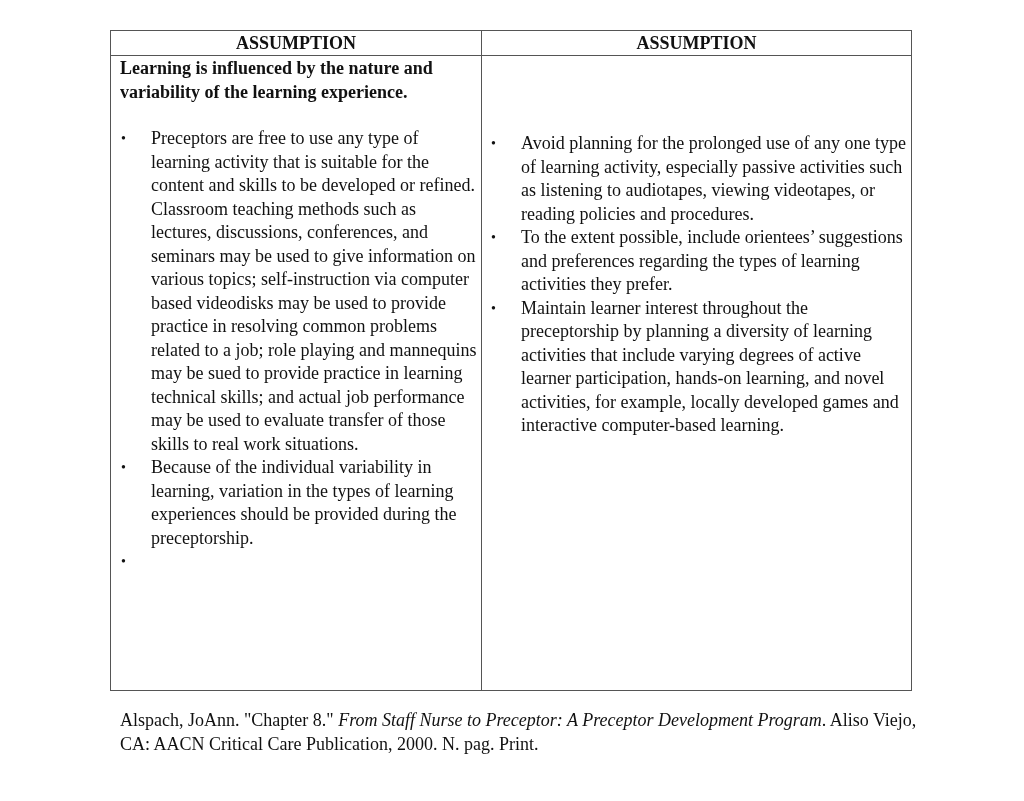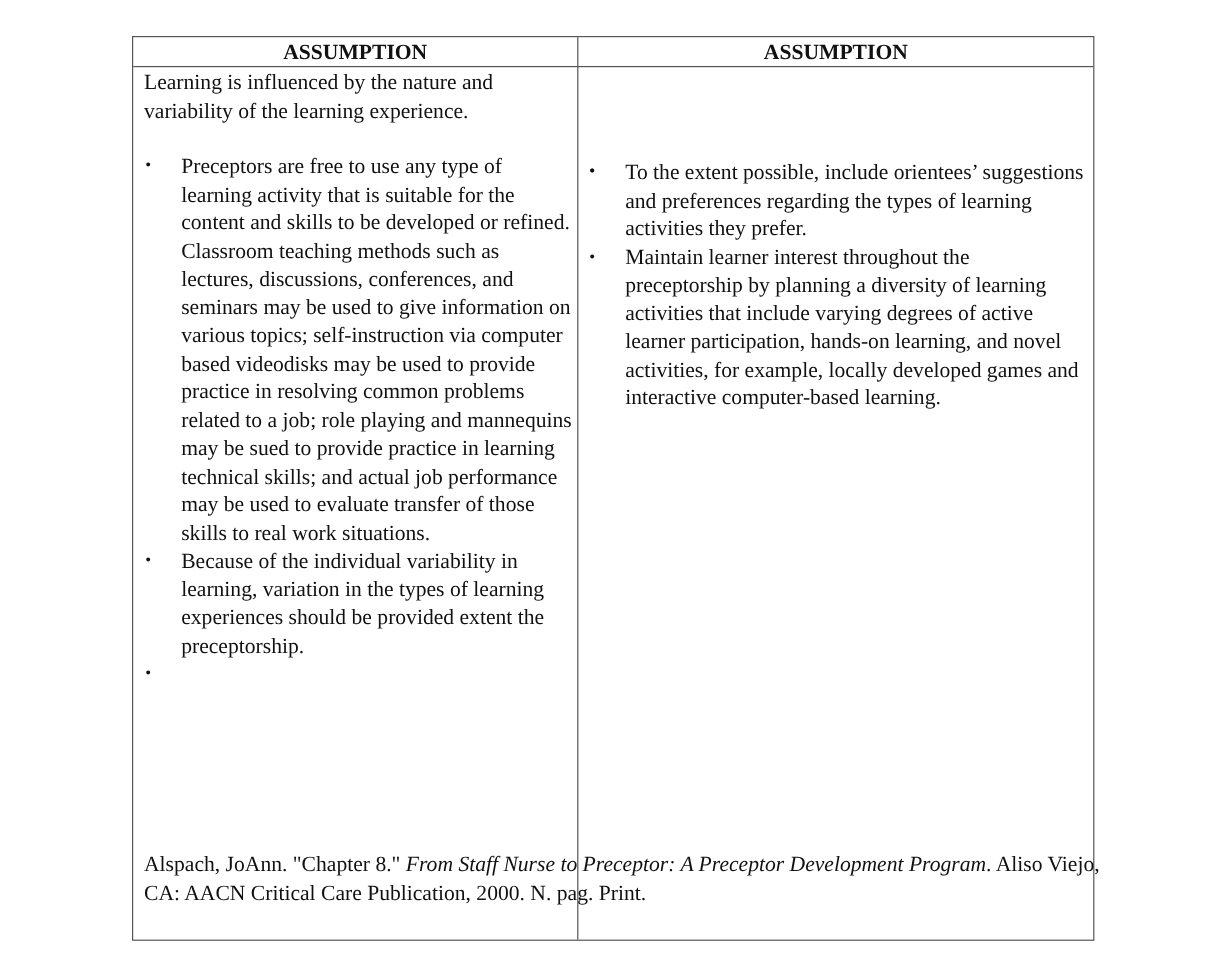--- a/index.html
+++ b/index.html
@@ -2,41 +2,41 @@
 <html><head>
 <meta charset="utf-8">
 <style>
   html, body { margin: 0; padding: 0; background: #ffffff; }
   body {
     width: 1024px; height: 801px; position: relative; overflow: hidden;
     font-family: "Liberation Serif", "DejaVu Serif", serif;
     color: #111111;
   }
   .table {
-    position: absolute; left: 110px; top: 30px; width: 802px; height: 754px;
+    position: absolute; left: 110px; top: 30px; width: 802px; height: 661px;
     border: 1px solid #555555; box-sizing: border-box;
   }
   .col-divider {
     position: absolute; left: 370px; top: 0; bottom: 0; width: 0;
     border-left: 1px solid #555555;
   }
   .header-row {
     position: absolute; left: 0; right: 0; top: 0; height: 24px;
     border-bottom: 1px solid #555555;
   }
   .th {
     position: absolute; top: 0; height: 24px; line-height: 24px;
     text-align: center; font-weight: bold; font-size: 18px;
   }
   .th.left { left: 0; width: 370px; }
   .th.right { left: 371px; right: 0; }
   .cell-left { position: absolute; left: 9px; top: 26px; width: 360px; }
   .cell-right { position: absolute; left: 379px; top: 101px; width: 420px; }
   .heading {
-    font-weight: normal; font-size: 18px; line-height: 23.5px; margin: 0 0 23px 0;
+    font-weight: bold; font-size: 18px; line-height: 23.5px; margin: 0 0 23px 0;
   }
   ul.bullets { list-style: none; margin: 0; padding: 0; }
   ul.bullets li {
     position: relative; padding-left: 31px; font-size: 18px; line-height: 23.5px;
   }
   ul.bullets li .bullet {
     position: absolute; left: 1px; top: 0; font-size: 14px;
   }
   .cell-left ul.bullets li { margin-bottom: 0; }
   .citation {
@@ -57,32 +57,33 @@
 
   <div class="cell-left">
     <p class="heading">Learning is influenced by the nature and variability of the learning experience.</p>
     <ul class="bullets">
       <li>
         <span class="bullet">•</span>
         <span>Preceptors are free to use any type of learning activity that is suitable for the content and skills to be developed or refined. Classroom teaching methods such as lectures, discussions, conferences, and seminars may be used to give information on various topics; self-instruction via computer based videodisks may be used to provide practice in resolving common problems related to a job; role playing and mannequins may be sued to provide practice in learning technical skills; and actual job performance may be used to evaluate transfer of those skills to real work situations.</span>
       </li>
       <li>
         <span class="bullet">•</span>
-        <span>Because of the individual variability in learning, variation in the types of learning experiences should be provided extent the preceptorship.</span>
+        <span>Because of the individual variability in learning, variation in the types of learning experiences should be provided during the preceptorship.</span>
       </li>
       <li>
         <span class="bullet">•</span>
       </li>
     </ul>
   </div>
 
   <div class="cell-right">
     <ul class="bullets">
       <li>
         <span class="bullet">•</span>
+        <span>Avoid planning for the prolonged use of any one type of learning activity, especially passive activities such as listening to audiotapes, viewing videotapes, or reading policies and procedures.</span>
       </li>
       <li>
         <span class="bullet">•</span>
         <span>To the extent possible, include orientees’ suggestions and preferences regarding the types of learning activities they prefer.</span>
       </li>
       <li>
         <span class="bullet">•</span>
         <span>Maintain learner interest throughout the preceptorship by planning a diversity of learning activities that include varying degrees of active learner participation, hands-on learning, and novel activities, for example, locally developed games and interactive computer-based learning.</span>
       </li>
     </ul>

